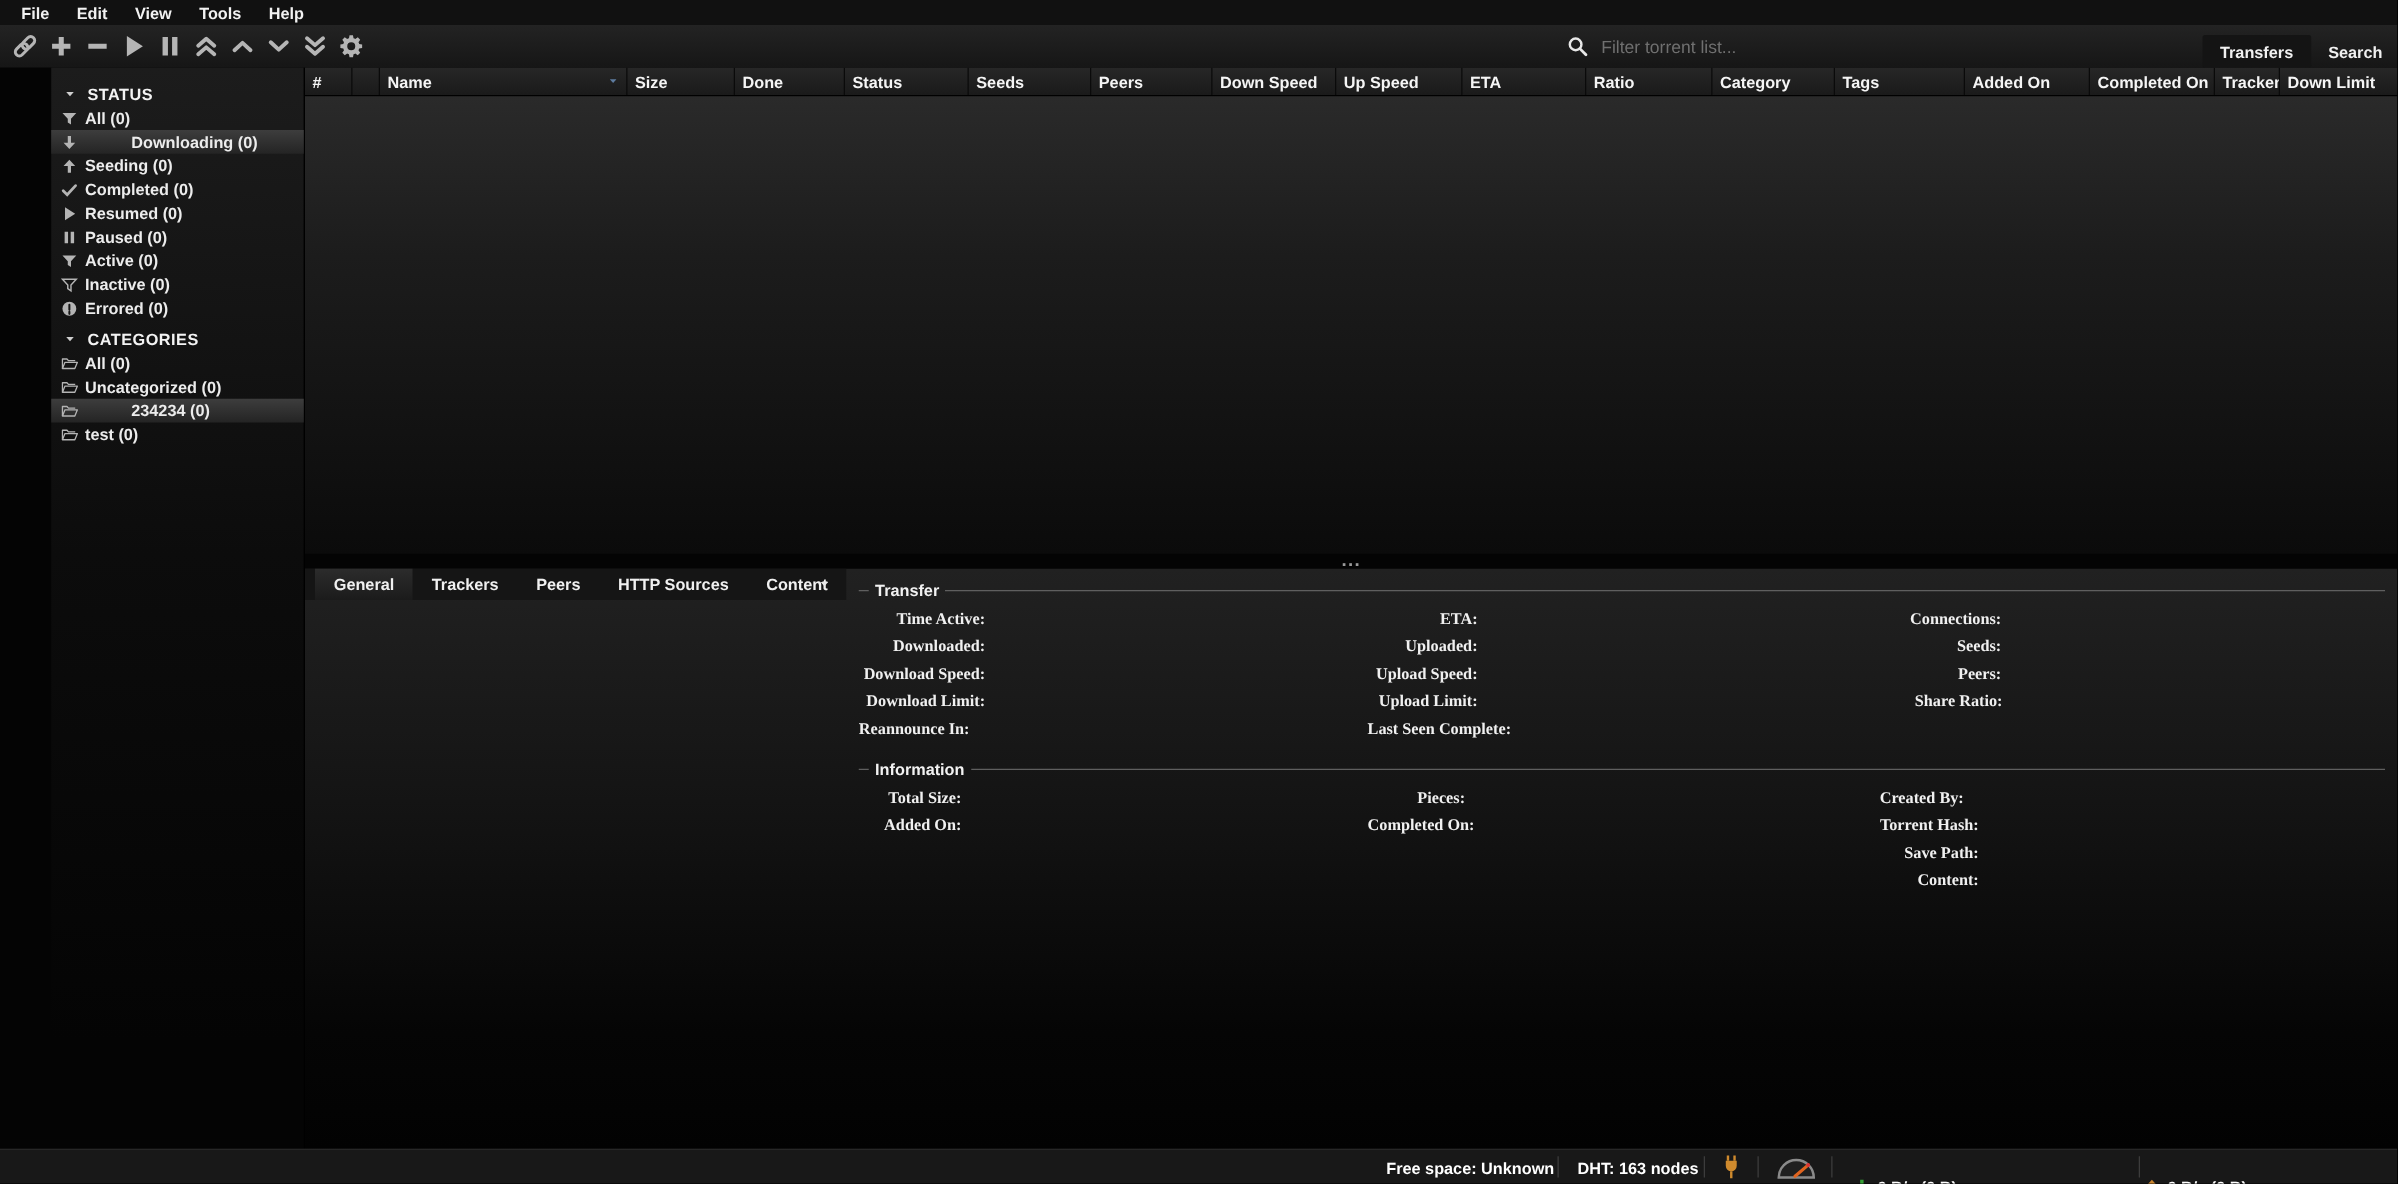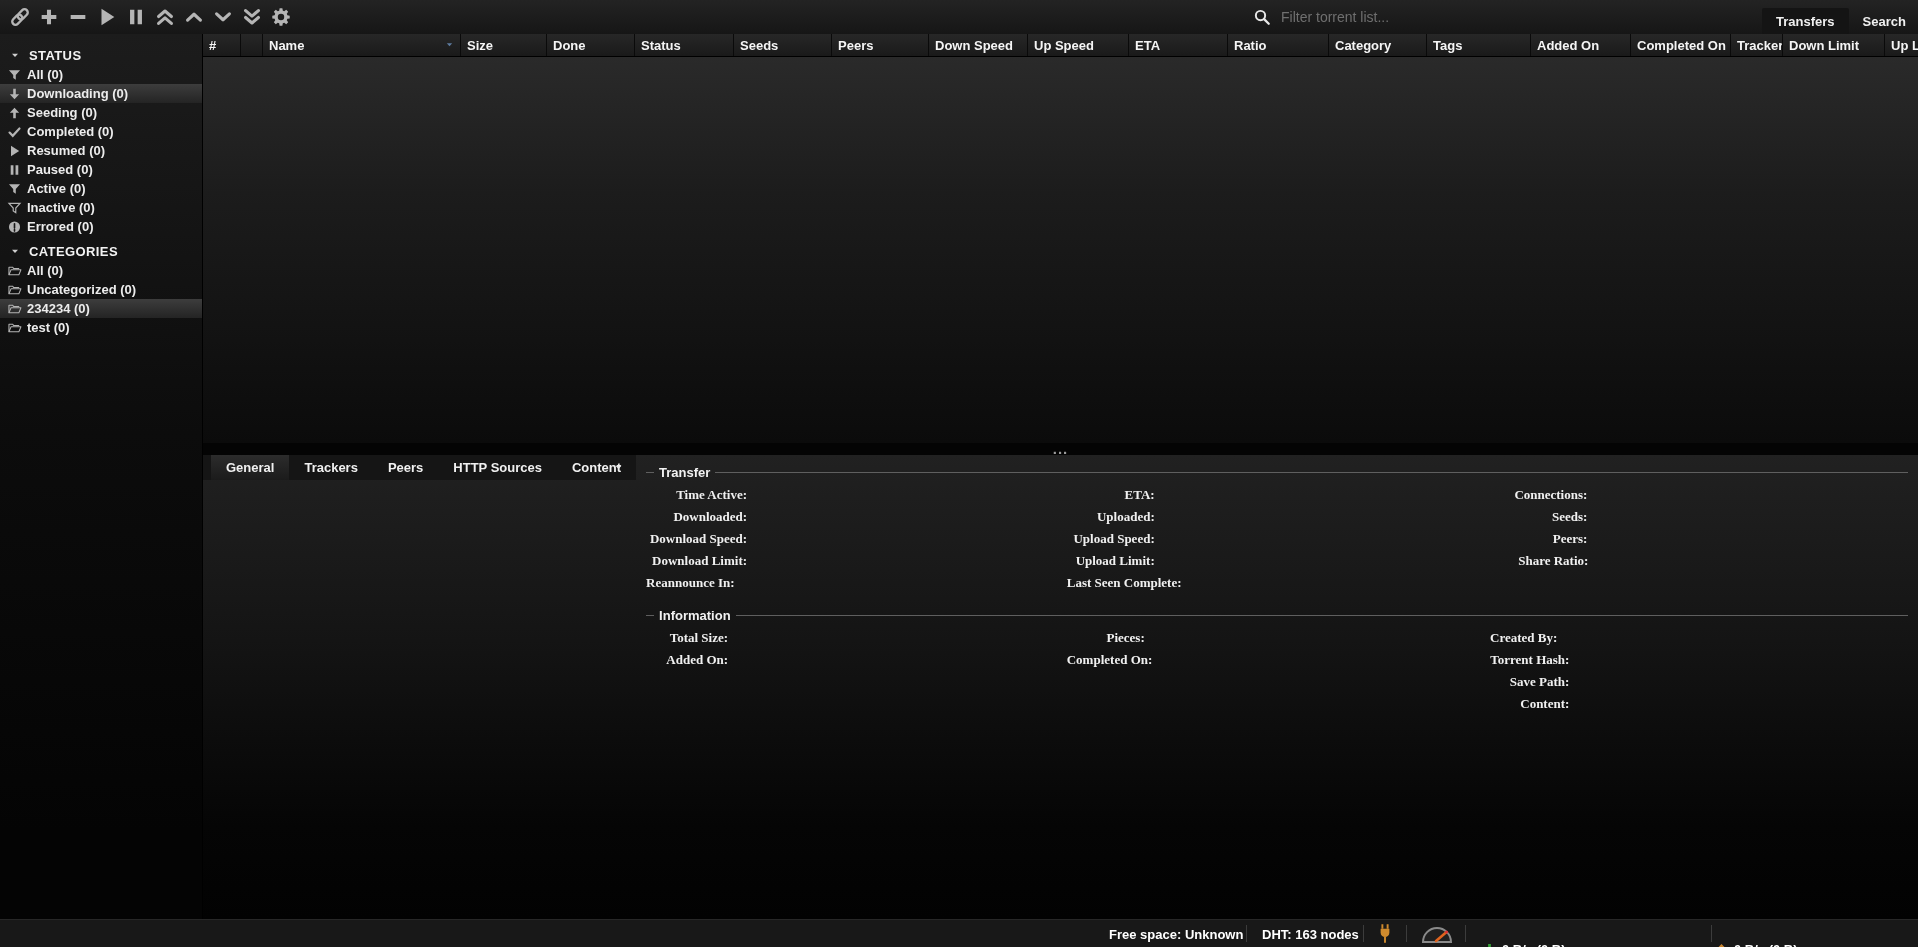--- a/index.html
+++ b/index.html
@@ -17,25 +17,25 @@
   .tb-btn .icon{width:22px;height:22px;}
   .filter{position:absolute;left:1253px;top:0;height:100%;display:flex;align-items:center;}
   .filter .icon{width:18px;height:18px;color:#e8e8e8;margin-right:8px;}
   .filter-input{width:168px;background:transparent;border:none;outline:none;color:#ddd;
                 font-family:"Liberation Sans",sans-serif;font-size:14px;}
   .filter-input::placeholder{color:#6f6f6f;}
   .top-tabs{position:absolute;left:1762px;top:8px;height:26px;display:flex;align-items:center;}
   .top-tab{padding:0 14px;height:100%;display:flex;align-items:center;font-size:13px;font-weight:700;color:#f0f0f0;}
   .top-tab.active{background:#141414;border-radius:2px;}
   
-  .body{flex:1;display:flex;min-height:0;}
+  .body{flex:1;display:flex;min-height:0;padding-left:41px;}
   .sidebar{width:202px;flex:none;background:linear-gradient(180deg,#1c1c1c,#0c0c0c 45%,#040404 90%);
            padding-top:12px;border-right:1px solid #000;}
   .side-row{height:19px;display:flex;align-items:center;font-size:13px;font-weight:700;color:#ececec;white-space:nowrap;}
-  .side-row.selected{background:linear-gradient(180deg,#3d3d3d,#242424);}
+  .side-row.selected{background:linear-gradient(180deg,#3d3d3d,#242424);gap:37px;}
   .side-row .icon{width:15px;height:14px;margin:0 5px 0 7px;color:#b4b4b4;flex:none;}
   .side-header{height:19px;display:flex;align-items:center;padding-left:10px;font-size:13px;font-weight:700;
                letter-spacing:.4px;color:#f3f3f3;}
   .side-header .icon{width:10px;height:9px;margin-right:9px;color:#cfcfcf;}
   .side-header.cat{margin-top:6px;}
   
   .main{flex:1;display:flex;flex-direction:column;min-width:0;}
   .thead{height:22px;display:flex;background:linear-gradient(#272727,#1a1a1a);border-bottom:1px solid #000;
          overflow:hidden;flex:none;}
   .th{height:100%;display:flex;align-items:center;padding-left:6px;font-size:13px;font-weight:700;
@@ -68,20 +68,27 @@
   .sb-sep{position:absolute;top:5px;width:1px;height:17px;background:#3c3c3c;}
   .sb-icon{position:absolute;}
   .sb-group{position:absolute;top:22px;display:flex;align-items:flex-start;}
   .sb-group .icon{width:15px;height:15px;margin-right:5px;}
   .sb-group .spd{position:relative;top:0px;}
 </style>
 </head>
 <body>
 
 <div class="app">
+  <div class="menubar" id="menubar">
+      <div class="menu-item">File</div>
+      <div class="menu-item">Edit</div>
+      <div class="menu-item">View</div>
+      <div class="menu-item">Tools</div>
+      <div class="menu-item">Help</div>
+    </div>
 
   <div class="toolbar">
     <div class="tb-buttons" id="tb-buttons">
         <div class="tb-btn">
           <span class="icon">
             <svg viewBox="0 0 24 24" width="100%" height="100%">
               <g fill="none" stroke="currentColor" stroke-width="2.6" transform="rotate(-45 12 12)">
                 <rect x="1.5" y="8.5" width="12.5" height="7" rx="3.5"></rect>
                 <rect x="10" y="8.5" width="12.5" height="7" rx="3.5"></rect>
               </g>

